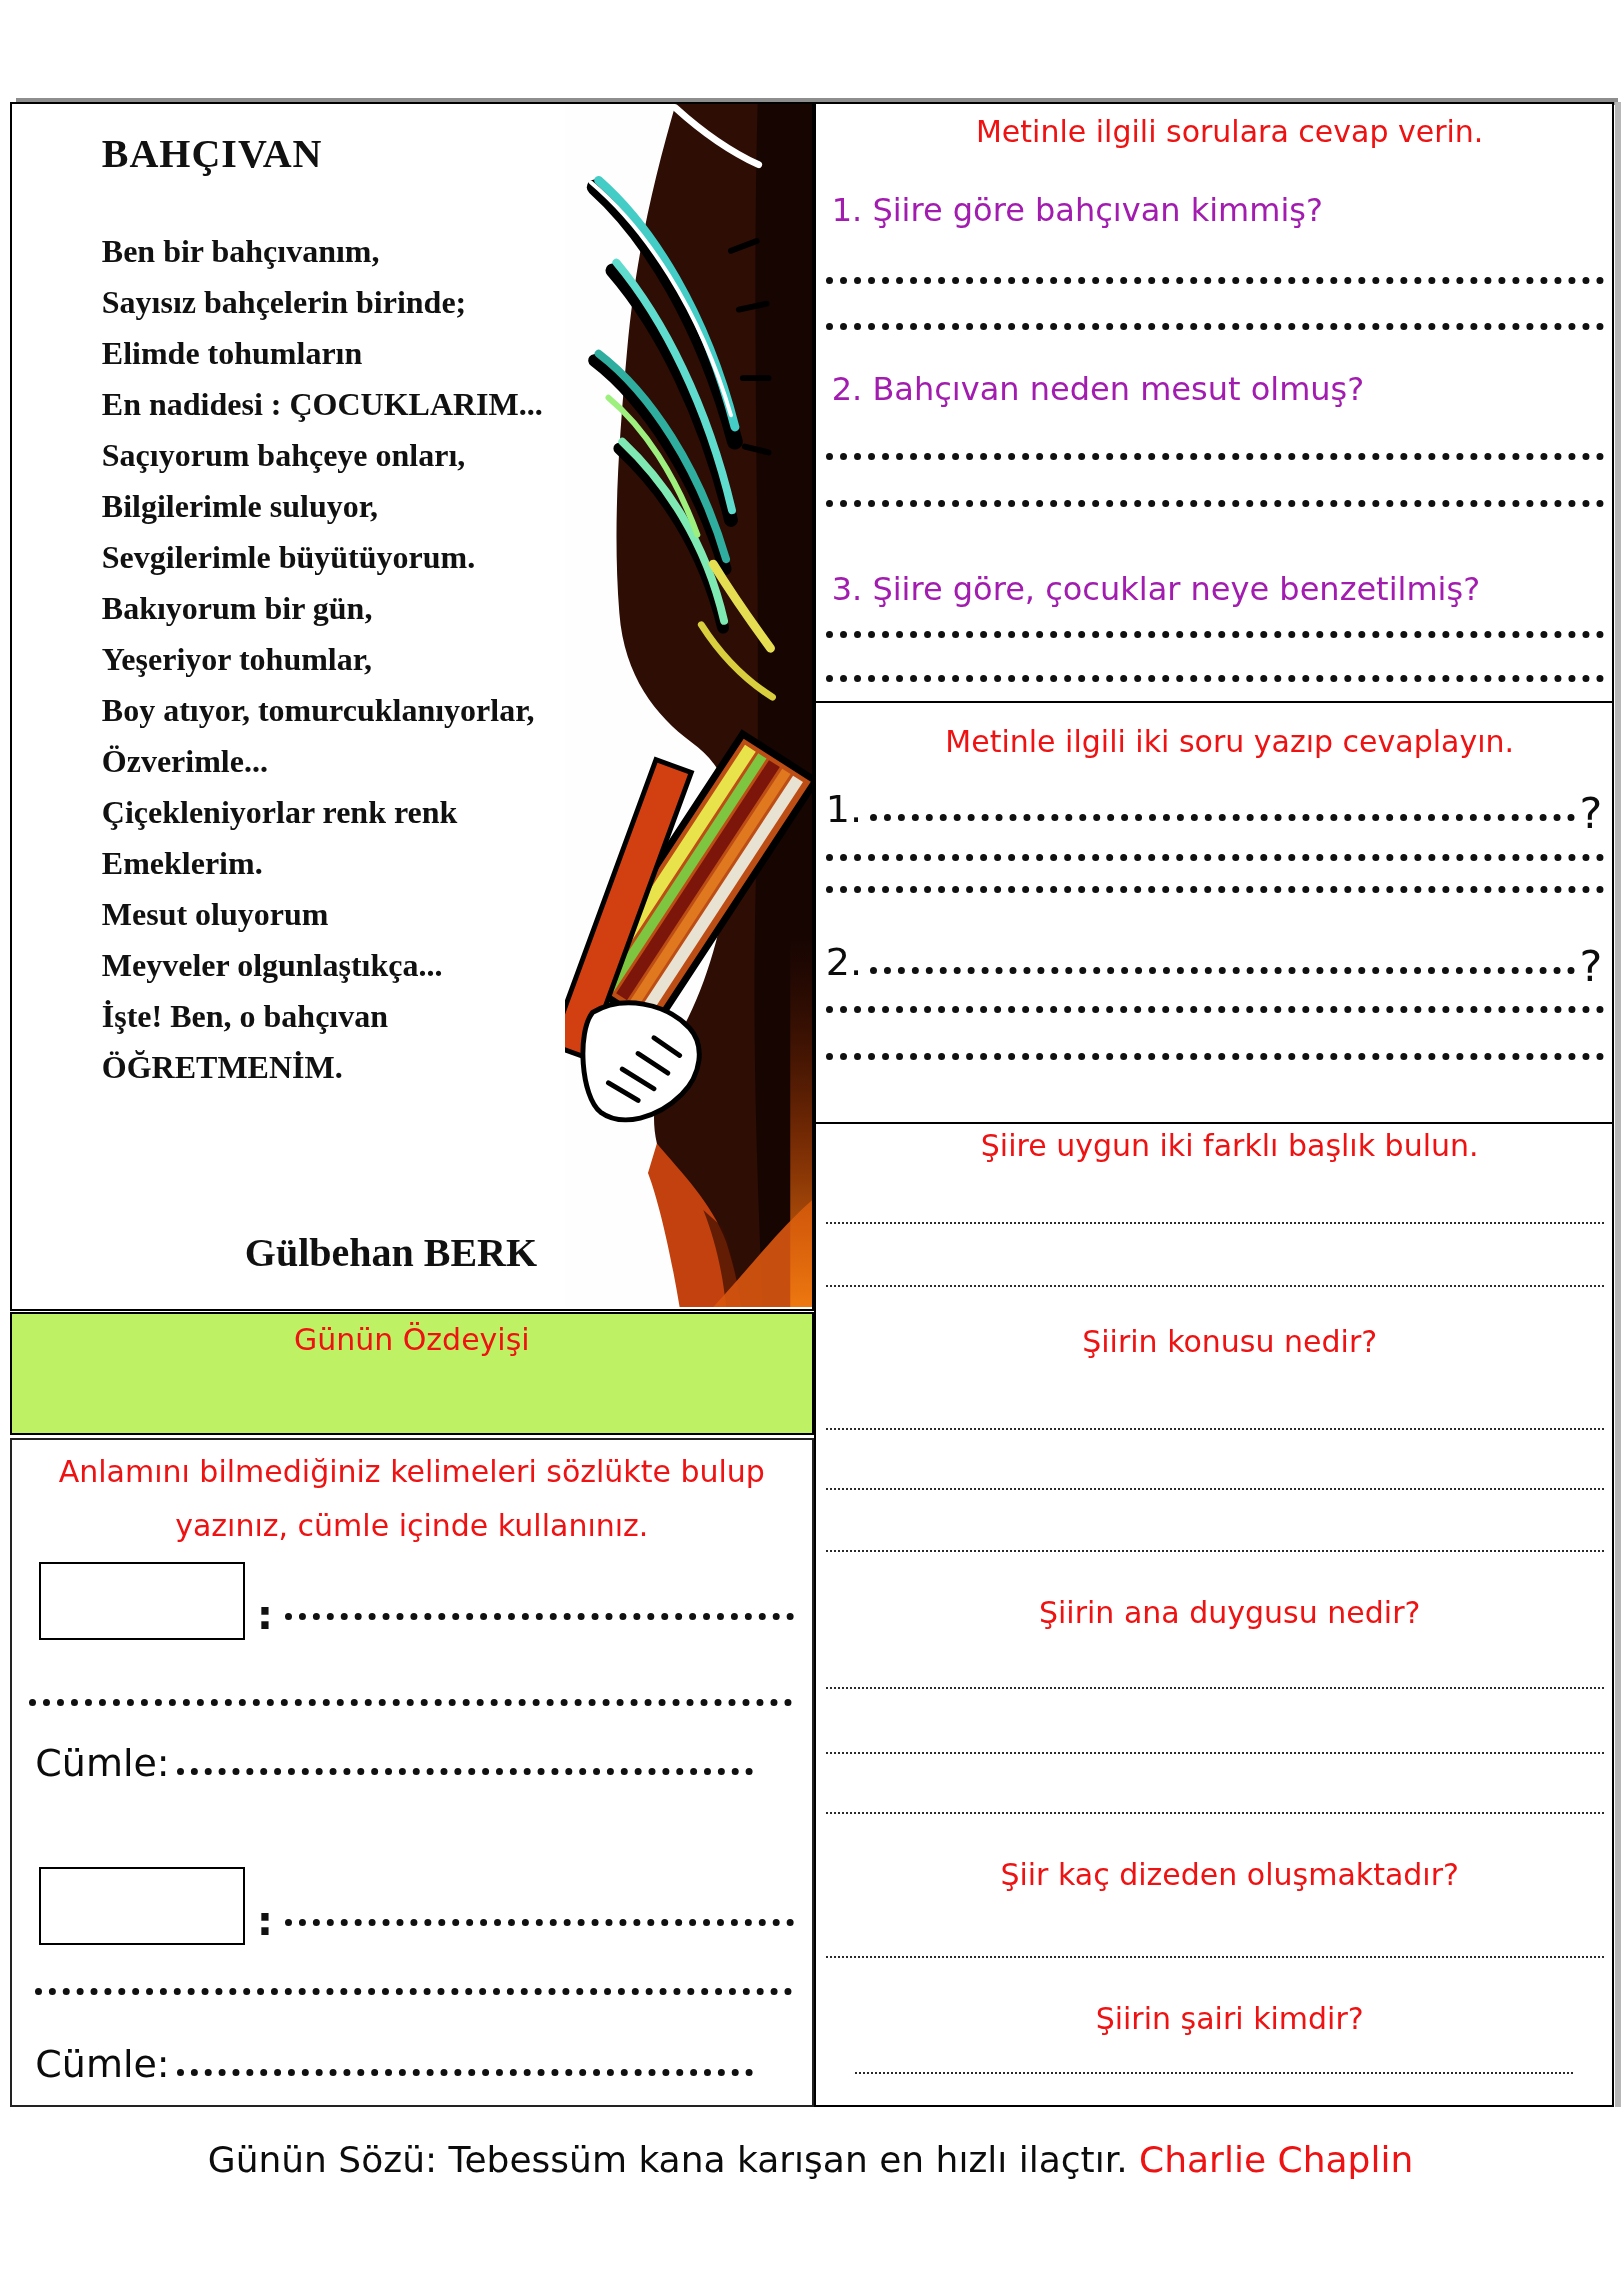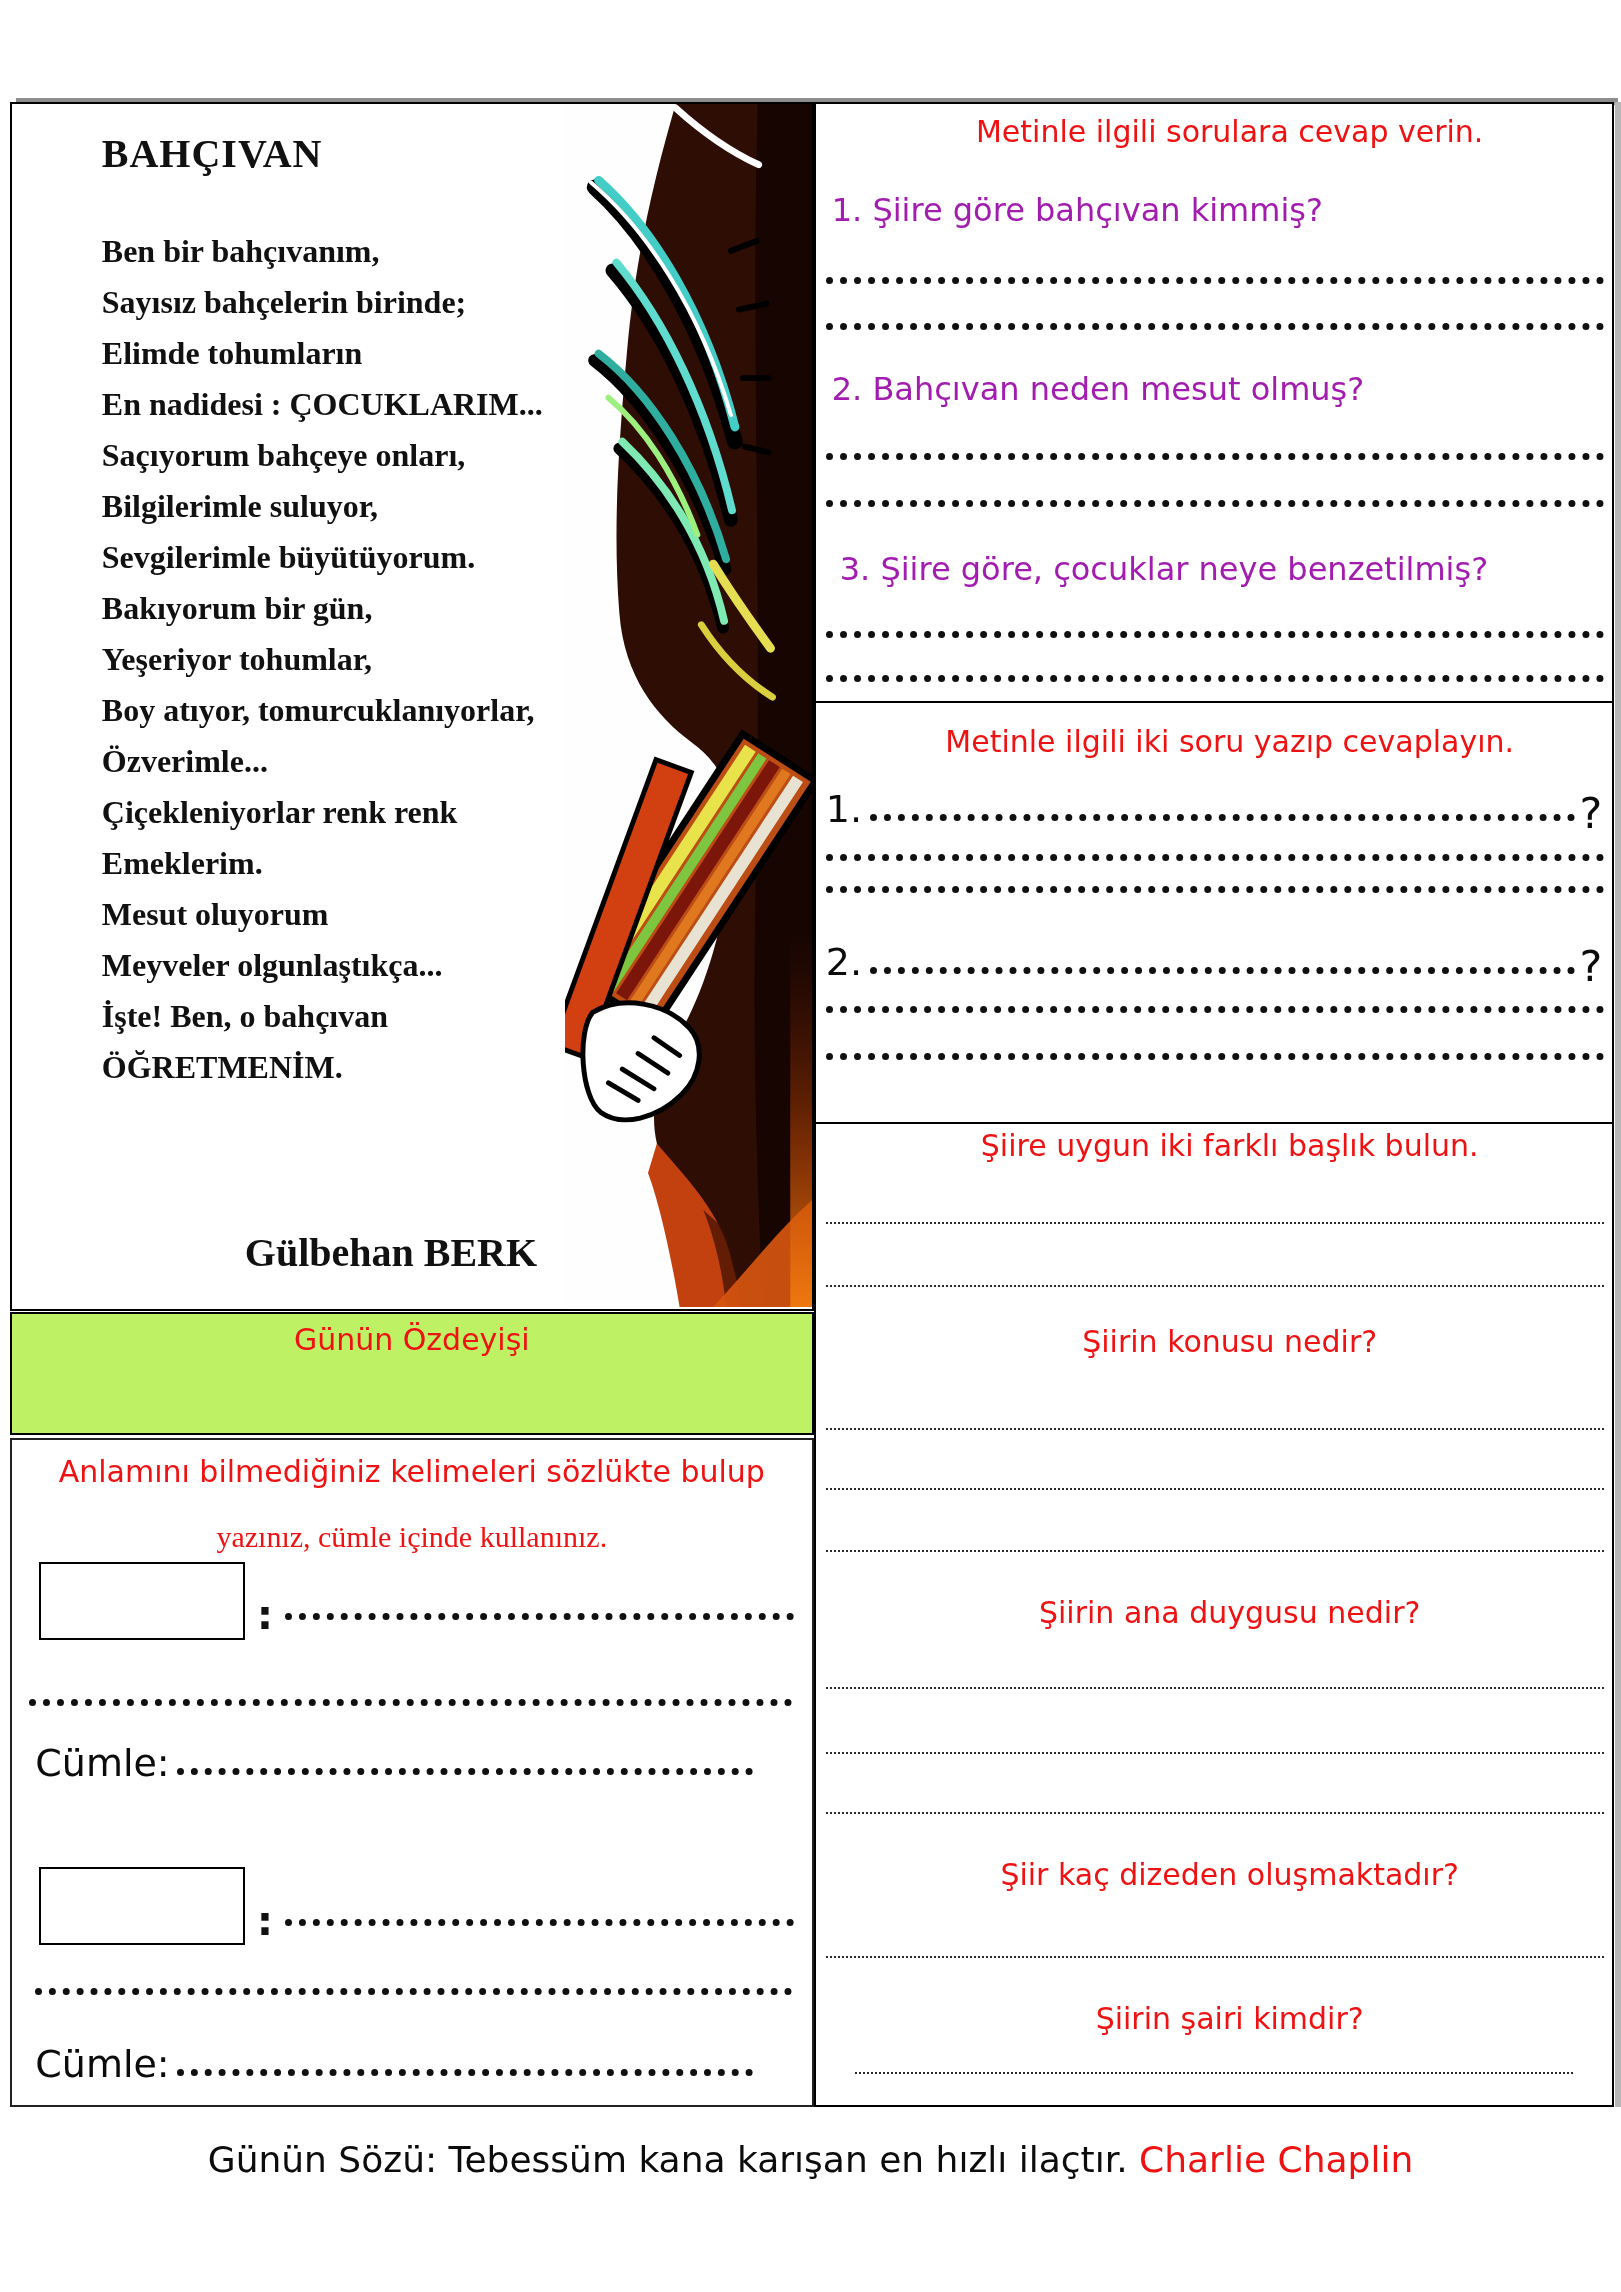--- a/index.html
+++ b/index.html
@@ -160,21 +160,21 @@
     </svg>
   </div>
 
   <div class="quote-box">
     <div class="red-h">Günün Özdeyişi</div>
     <div class="quote-write"></div>
   </div>
 
   <div class="vocab-box">
     <div class="vb red-h" style="top:13.7px;">Anlamını bilmediğiniz kelimeleri sözlükte bulup</div>
-    <div class="vb red-h" style="top:80px;font-family:Liberation Serif, serif;">yazınız, cümle içinde kullanınız.</div>
+    <div class="vb red-h" style="top:68px;">yazınız, cümle içinde kullanınız.</div>
 
     <div class="vb word-box" style="left:27.4px;top:122px;width:206px;height:78px;"></div>
     <div class="vb colon-row" style="left:245px;right:13.7px;top:143px;height:47px;">
       <span class="colon">:</span>
       <span class="dotline-bold flexline"></span>
     </div>
     <div class="vb dotline-bold" style="left:17.6px;right:19.6px;top:259px;"></div>
     <div class="vb cumle-row" style="left:23.5px;right:55px;top:294px;height:51px;">
       <span class="cumle-label">Cümle:</span>
       <span class="dotline-bold flexline"></span>
@@ -194,21 +194,21 @@
 
   <div class="right-col">
 
     <div class="rc red-h" style="top:9.8px;">Metinle ilgili sorulara cevap verin.</div>
     <div class="rc q" style="top:87px;">1. Şiire göre bahçıvan kimmiş?</div>
     <div class="rc-line dotline-bold" style="top:173px;"></div>
     <div class="rc-line dotline-bold" style="top:219px;"></div>
     <div class="rc q" style="top:266px;">2. Bahçıvan neden mesut olmuş?</div>
     <div class="rc-line dotline-bold" style="top:349px;"></div>
     <div class="rc-line dotline-bold" style="top:396px;"></div>
-    <div class="rc q" style="top:446px;margin-left:8px;">3. Şiire göre, çocuklar neye benzetilmiş?</div>
+    <div class="rc q" style="top:466px;">3. Şiire göre, çocuklar neye benzetilmiş?</div>
     <div class="rc-line dotline-bold" style="top:527px;"></div>
     <div class="rc-line dotline-bold" style="top:571px;"></div>
     <div class="rc-divider" style="top:597px;"></div>
 
     <div class="rc red-h" style="top:620px;">Metinle ilgili iki soru yazıp cevaplayın.</div>
     <div class="rc num-row" style="top:672px;left:9.8px;right:9.8px;">
       <span class="num">1.</span>
       <span class="dotline-bold flexline"></span>
       <span class="qmark">?</span>
     </div>

